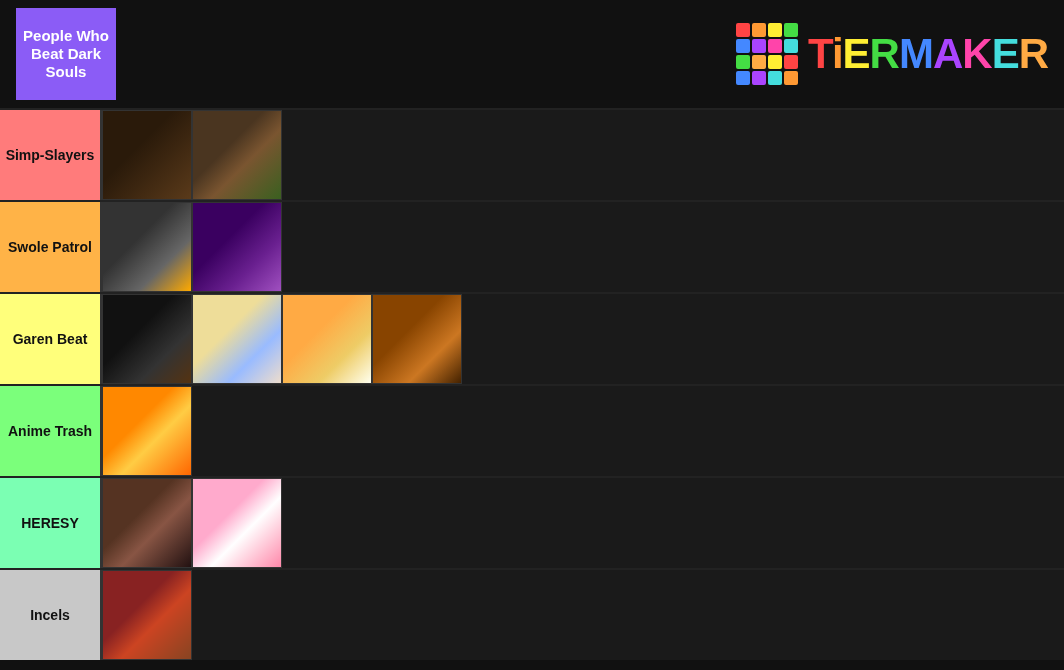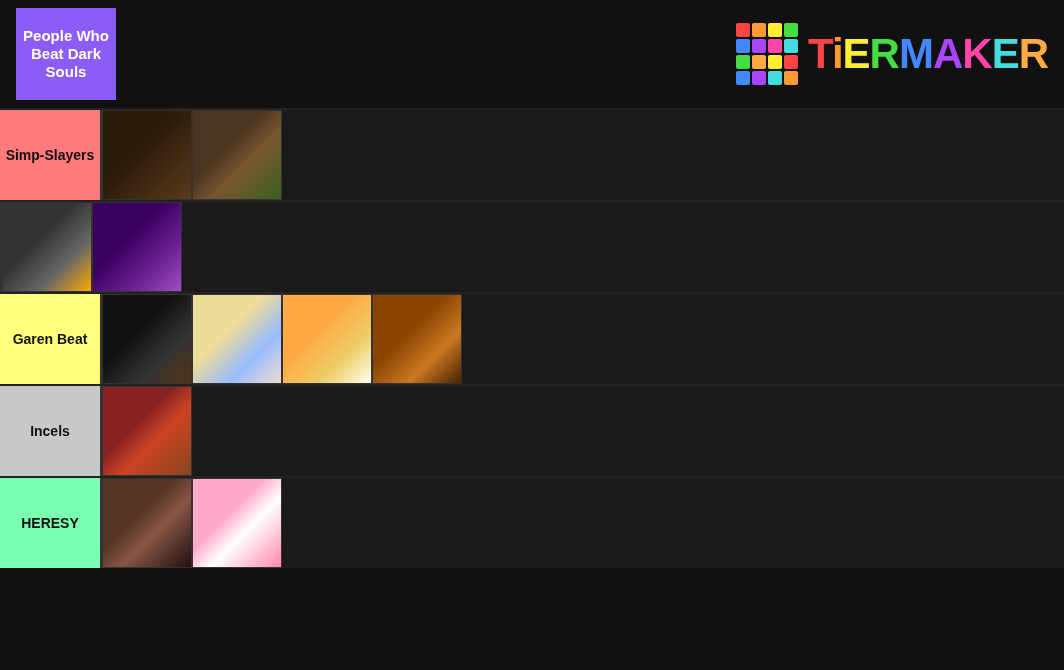--- a/index.html
+++ b/index.html
@@ -221,20 +221,21 @@
         <div class="tier-items">
           <div class="tier-item">
             <div class="img-placeholder img-dark-man" title="Martin Luther type figure"></div>
           </div>
           <div class="tier-item">
             <div class="img-placeholder img-bear" title="Bear in nature"></div>
           </div>
         </div>
       </div>
       <div class="tier-row">
+        <div class="tier-label tier-swole-patrol" style="background-color: rgb(255, 179, 71);">Swole Patrol</div>
         <div class="tier-items">
           <div class="tier-item">
             <div class="img-placeholder img-knight" title="Animated knight with sun"></div>
           </div>
           <div class="tier-item">
             <div class="img-placeholder img-pirate" title="Animated pirate villain"></div>
           </div>
         </div>
       </div>
       <div class="tier-row">
@@ -248,33 +249,41 @@
           </div>
           <div class="tier-item">
             <div class="img-placeholder img-lorax" title="The Lorax"></div>
           </div>
           <div class="tier-item">
             <div class="img-placeholder img-creature" title="Fantasy creature"></div>
           </div>
         </div>
       </div>
       <div class="tier-row">
+        <div class="tier-label tier-anime-trash" style="background-color: rgb(123, 255, 123);">Anime Trash</div>
+        <div class="tier-items">
+          <div class="tier-item">
+            <div class="img-placeholder img-naruto" title="Naruto"></div>
+          </div>
+        </div>
+      </div>
+      <div class="tier-row">
+        <div class="tier-label tier-heresy" style="background-color: rgb(123, 255, 179);">HERESY</div>
+        <div class="tier-items">
+          <div class="tier-item">
+            <div class="img-placeholder img-kratos" title="Kratos"></div>
+          </div>
+          <div class="tier-item">
+            <div class="img-placeholder img-pink-girl" title="Pink magical girl"></div>
+          </div>
+        </div>
+      </div>
+      <div class="tier-row">
         <div class="tier-label tier-incels" style="background-color: rgb(200, 200, 200);">Incels</div>
         <div class="tier-items">
           <div class="tier-item">
             <div class="img-placeholder img-bird-man" title="Bird warrior"></div>
           </div>
         </div>
       </div>
-      <div class="tier-row">
-        <div class="tier-label tier-heresy" style="background-color: rgb(123, 255, 179);">HERESY</div>
-        <div class="tier-items">
-          <div class="tier-item">
-            <div class="img-placeholder img-kratos" title="Kratos"></div>
-          </div>
-          <div class="tier-item">
-            <div class="img-placeholder img-pink-girl" title="Pink magical girl"></div>
-          </div>
-        </div>
-      </div>
     </div>
 
 </div>
 
 </body></html>

